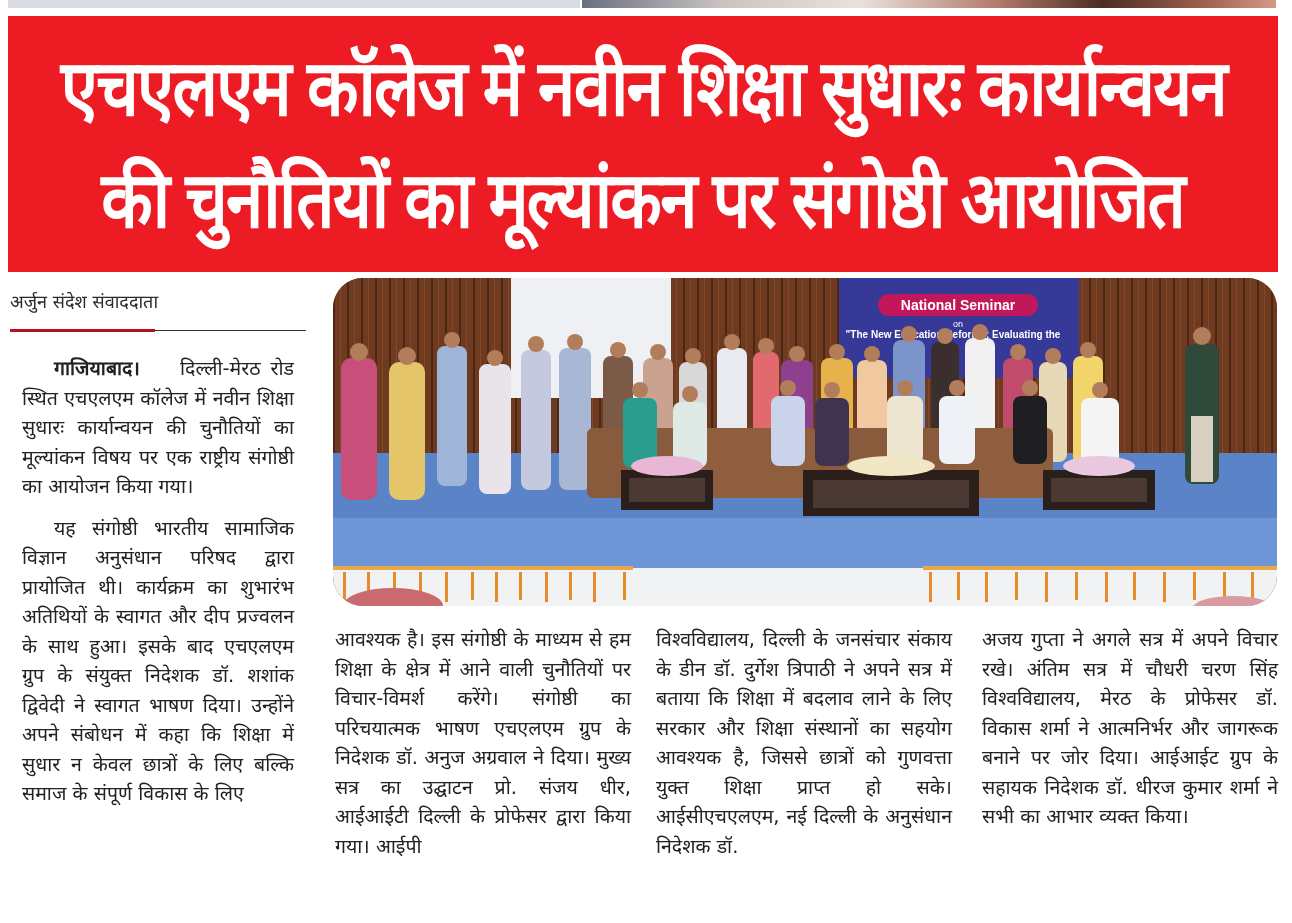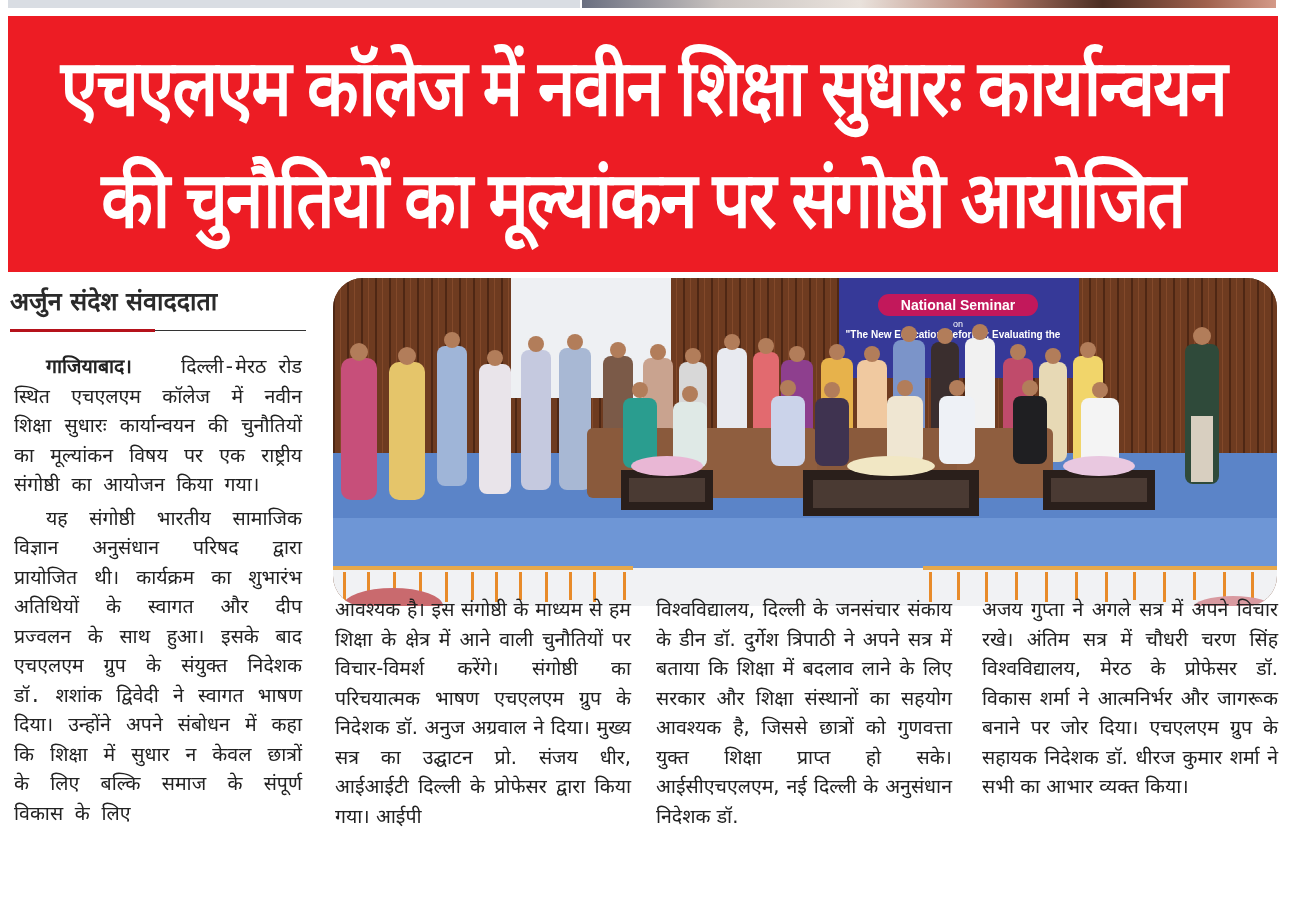--- a/index.html
+++ b/index.html
@@ -27,43 +27,43 @@
   .headline-line {
     color:#ffffff; font-family:"Liberation Sans", "DejaVu Sans", sans-serif;
     font-weight:bold; font-size:78px; line-height:112px; white-space:nowrap;
     letter-spacing:-2px; transform:scaleX(0.86); transform-origin:center;
   }
   
   .left-col {
     position:absolute; left:10px; top:285px; width:296px;
   }
   .byline {
-    font-size:25px; font-weight:bold; color:#2a2a2a; line-height:34px;
+    font-size:18px; font-weight:normal; color:#2a2a2a; line-height:34px;
     white-space:nowrap;
   }
   .byline-rule {
     position:relative; height:3px; margin-top:10px; margin-bottom:22px;
   }
   .byline-rule .thin { position:absolute; left:0; right:0; top:1px; height:1px; background:#333; }
   .byline-rule .thick { position:absolute; left:0; top:0; width:145px; height:3px; background:#b5121b; }
   .body-text {
     font-size:19.5px; line-height:29.5px; text-align:justify; color:#222;
   }
-  .body-text p { margin:4px; text-indent:32px;font-family:Liberation Mono, monospace; }
+  .body-text p { margin:12px; text-indent:32px; }
   .dateline { font-weight:bold; }
   
   .photo {
     position:absolute; left:333px; top:278px; width:944px; height:328px; overflow:hidden;
     background:#6b3a22;
     border-radius:30px;
   }
   .photo svg { display:block; }
   
   .lower-col {
-    position:absolute; top:595px; width:296px;
+    position:absolute; top:625px; width:296px;
     font-size:19.5px; line-height:29.5px; text-align:justify; color:#222;
   }
   .col-2 { left:335px; }
   .col-3 { left:656px; }
   .col-4 { left:982px; }
 </style>
 </head>
 <body>
 
 <div class="top-strip-left"></div>
@@ -224,13 +224,13 @@
     </g>
     <rect x="0" y="288" width="300" height="4" fill="#e6a84b"></rect>
     <rect x="590" y="288" width="354" height="4" fill="#e6a84b"></rect>
     <ellipse cx="60" cy="328" rx="50" ry="18" fill="#c96a6e"></ellipse>
     <ellipse cx="900" cy="330" rx="40" ry="12" fill="#d99aa0"></ellipse>
   </svg>
 </div>
 
 <div class="lower-col col-2">आवश्यक है। इस संगोष्ठी के माध्यम से हम शिक्षा के क्षेत्र में आने वाली चुनौतियों पर विचार-विमर्श करेंगे। संगोष्ठी का परिचयात्मक भाषण एचएलएम ग्रुप के निदेशक डॉ. अनुज अग्रवाल ने दिया। मुख्य सत्र का उद्घाटन प्रो. संजय धीर, आईआईटी दिल्ली के प्रोफेसर द्वारा किया गया। आईपी</div>
 <div class="lower-col col-3">विश्वविद्यालय, दिल्ली के जनसंचार संकाय के डीन डॉ. दुर्गेश त्रिपाठी ने अपने सत्र में बताया कि शिक्षा में बदलाव लाने के लिए सरकार और शिक्षा संस्थानों का सहयोग आवश्यक है, जिससे छात्रों को गुणवत्ता युक्त शिक्षा प्राप्त हो सके। आईसीएचएलएम, नई दिल्ली के अनुसंधान निदेशक डॉ.</div>
-<div class="lower-col col-4">अजय गुप्ता ने अगले सत्र में अपने विचार रखे। अंतिम सत्र में चौधरी चरण सिंह विश्वविद्यालय, मेरठ के प्रोफेसर डॉ. विकास शर्मा ने आत्मनिर्भर और जागरूक बनाने पर जोर दिया। एचएलएम ग्रुप के सहायक निदेशक डॉ. धीरज कुमार शर्मा ने सभी का आभार व्यक्त किया।</div>
+<div class="lower-col col-4">अजय गुप्ता ने अगले सत्र में अपने विचार रखे। अंतिम सत्र में चौधरी चरण सिंह विश्वविद्यालय, मेरठ के प्रोफेसर डॉ. विकास शर्मा ने आत्मनिर्भर और जागरूक बनाने पर जोर दिया। आईआईट ग्रुप के सहायक निदेशक डॉ. धीरज कुमार शर्मा ने सभी का आभार व्यक्त किया।</div>
 
 </body></html>

